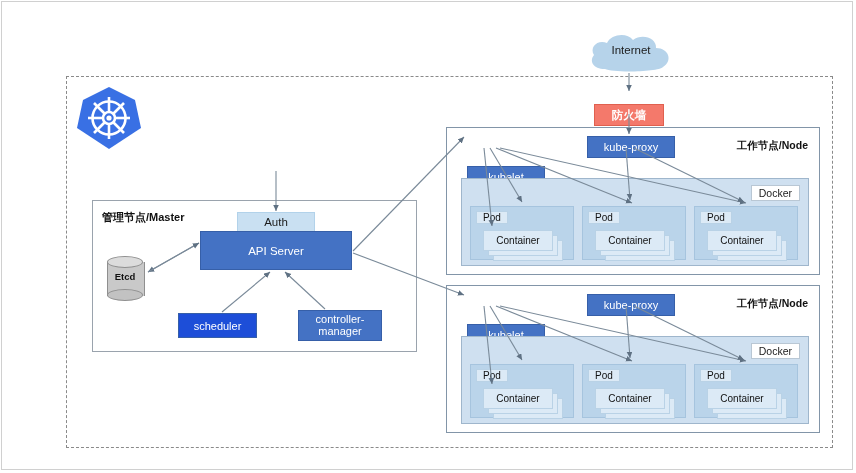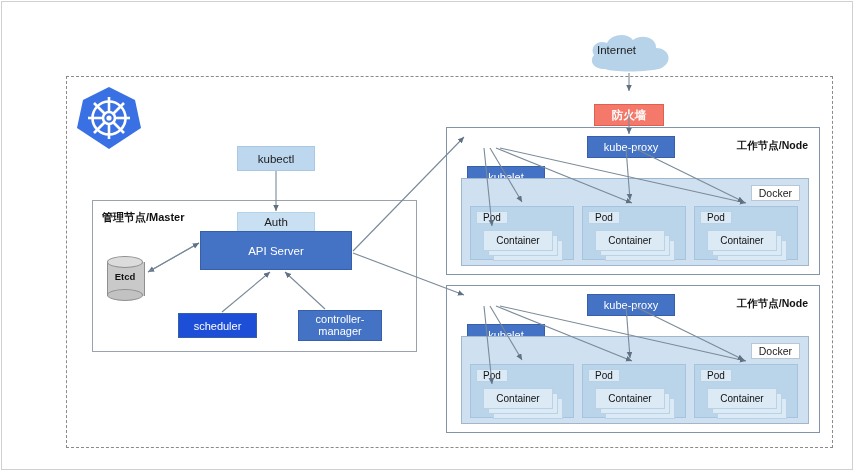--- a/index.html
+++ b/index.html
@@ -10,21 +10,21 @@
   svg.layer{position:absolute;left:0;top:0;width:856px;height:473px;pointer-events:none;}
 
   
   #cluster-boundary{left:66px;top:76px;width:767px;height:372px;border:1.5px dashed #8a8a8a;}
 
   
   #k8s-logo{left:76px;top:84px;width:66px;height:68px;}
 
   
   #internet-cloud{left:585px;top:31px;width:92px;height:46px;}
-  #internet-cloud .cloud-label{position:absolute;left:12px;top:13px;width:92px;text-align:left;
+  #internet-cloud .cloud-label{position:absolute;left:0;top:13px;width:92px;text-align:center;
       font-size:11.5px;color:#1b1b1b;}
 
   
   #firewall{left:594px;top:92px;width:70px;height:22px;background:#f4796b;border:1px solid #e0604f;
       color:#fff;font-size:11.5px;font-weight:bold;display:flex;align-items:center;justify-content:center;margin-top:12px;}
 
   
   #kubectl{left:237px;top:146px;width:78px;height:25px;background:#bdd7ee;border:1px solid #a8c8e4;
       color:#1b1b1b;font-size:11.5px;display:flex;align-items:center;justify-content:center;}
 
@@ -111,21 +111,20 @@
   <div id="internet-cloud" class="abs">
     <svg viewBox="0 0 92 46" width="92" height="46">
       <path d="M20,38 C8,38 4,30 9,24 C4,16 13,8 22,12 C26,3 42,1 48,9
                C57,2 72,7 71,17 C84,17 88,30 78,36 C74,41 28,42 20,38 Z" fill="#b6d3ea"></path>
     </svg>
     <div class="cloud-label">Internet</div>
   </div>
 
   <div id="firewall" class="abs">防火墙</div>
 
-  <div id="kubectl" class="abs">kubectl</div>
 
   <div id="master-node" class="abs"></div>
   <div id="master-label" class="abs">管理节点/Master</div>
 
   <div id="auth" class="abs">Auth</div>
   <div id="api-server" class="abs">API Server</div>
 
   <div id="etcd" class="abs">
     <div class="cyl-body"></div>
     <div class="cyl-bottom"></div>

